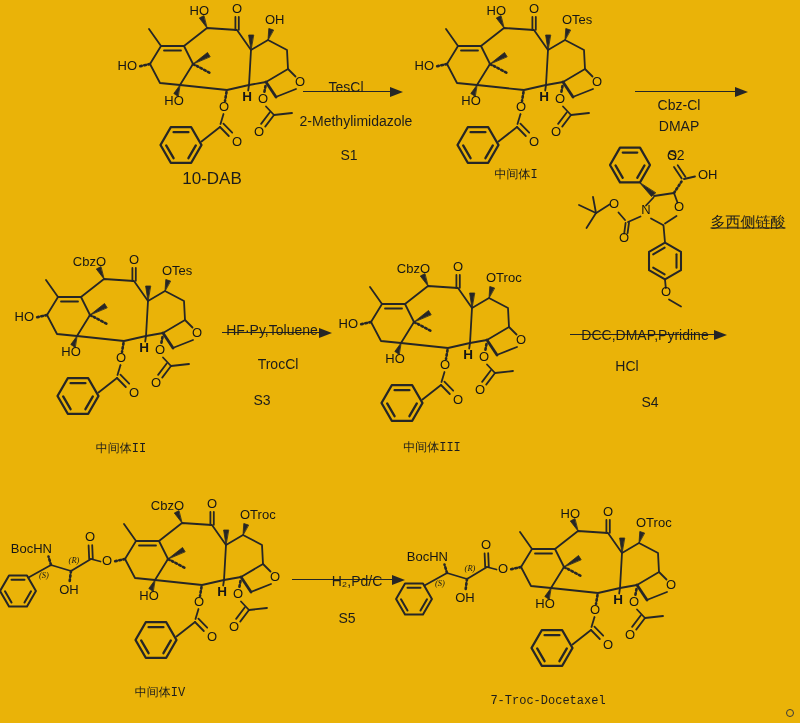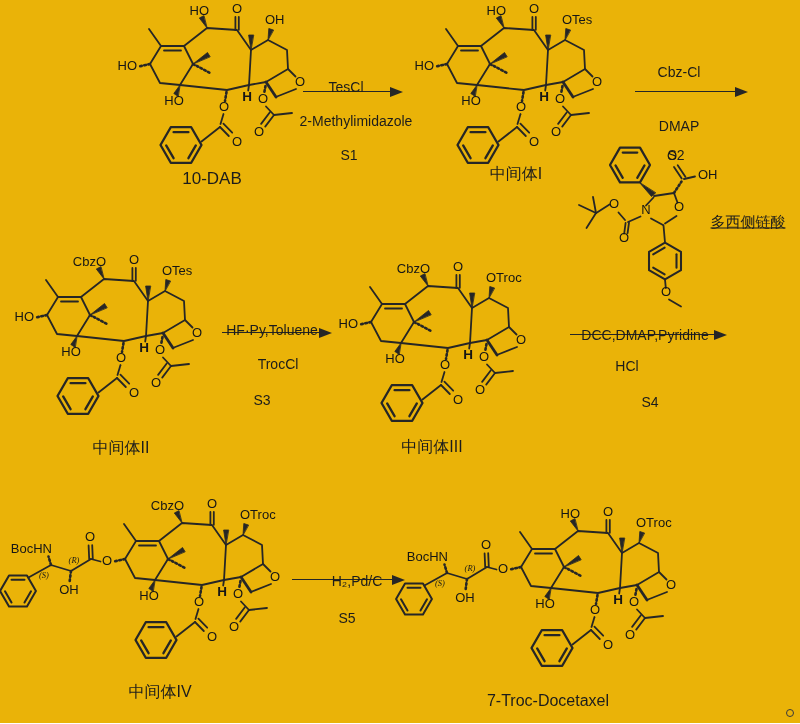--- a/index.html
+++ b/index.html
@@ -8,21 +8,21 @@
   svg.struct { position:absolute; overflow:visible; }
   svg line, svg path, svg polygon { stroke:#262626; stroke-width:1.8; fill:none;
             stroke-linecap:round; stroke-linejoin:round; }
   svg polygon.wg { fill:#262626; stroke:#262626; stroke-width:0.8; }
   svg line.hs { stroke-dasharray:1.7 2.5; stroke-width:2.6; }
   svg line.bw { stroke-width:2.8; }
   svg text { font-family:"Liberation Sans", sans-serif; font-size:13px; fill:#161616; stroke:none; }
   svg text.bold { font-weight:bold; font-size:13.5px; }
   svg text.stereo { font-family:"Liberation Serif", serif; font-style:italic; font-size:8.5px; }
   .lbl { position:absolute; transform:translate(-50%,-50%); white-space:nowrap; color:#1c1c1c; }
-  .cname { font-size:16px; }
+  .cname { font-size:12px;font-family:Liberation Mono, monospace; }
   .cname-lg { font-size:17px; }
   .cname-sm { font-size:15px;text-decoration:underline; }
   .rg { font-size:14px;margin-top:16px; }
   .arrow { position:absolute; height:10px; }
   .arrow .shaft { position:absolute; left:0; right:7px; top:4.1px; border-top:1.8px solid #262626; }
   .arrow .head { position:absolute; right:0; top:0; width:0; height:0;
                  border-left:13px solid #262626; border-top:5px solid transparent; border-bottom:5px solid transparent; }
   .straydot { position:absolute; width:6px; height:6px; border:1.7px solid #3a3a3a; border-radius:50%; }
 </style>
 </head>
@@ -145,21 +145,21 @@
     <text text-anchor="middle" x="121" y="144">O</text>
     <text text-anchor="middle" x="147" y="101">O</text>
     <text text-anchor="middle" x="143" y="134">O</text>
   </svg>
   <div class="lbl cname" style="left:516px;top:174px">中间体I</div>
 
   <div class="arrow" style="left:635px;top:87px;width:113px">
     <div class="shaft"></div>
     <div class="head"></div>
   </div>
-  <div class="lbl rg" style="left:679px;top:56px">Cbz-Cl</div>
+  <div class="lbl rg" style="left:679px;top:89px">Cbz-Cl</div>
   <div class="lbl rg" style="left:679px;top:110px">DMAP</div>
   <div class="lbl rg" style="left:676px;top:139px">S2</div>
 
   <svg class="struct" style="left:562px;top:141px" width="235" height="175" viewBox="0 0 235 175">
     <use href="#acid-bonds"></use>
     <text text-anchor="middle" x="84" y="73">N</text>
     <text text-anchor="middle" x="117" y="70">O</text>
     <text text-anchor="middle" x="110" y="19">O</text>
     <text x="136" y="38">OH</text>
     <text text-anchor="middle" x="52" y="67">O</text>

